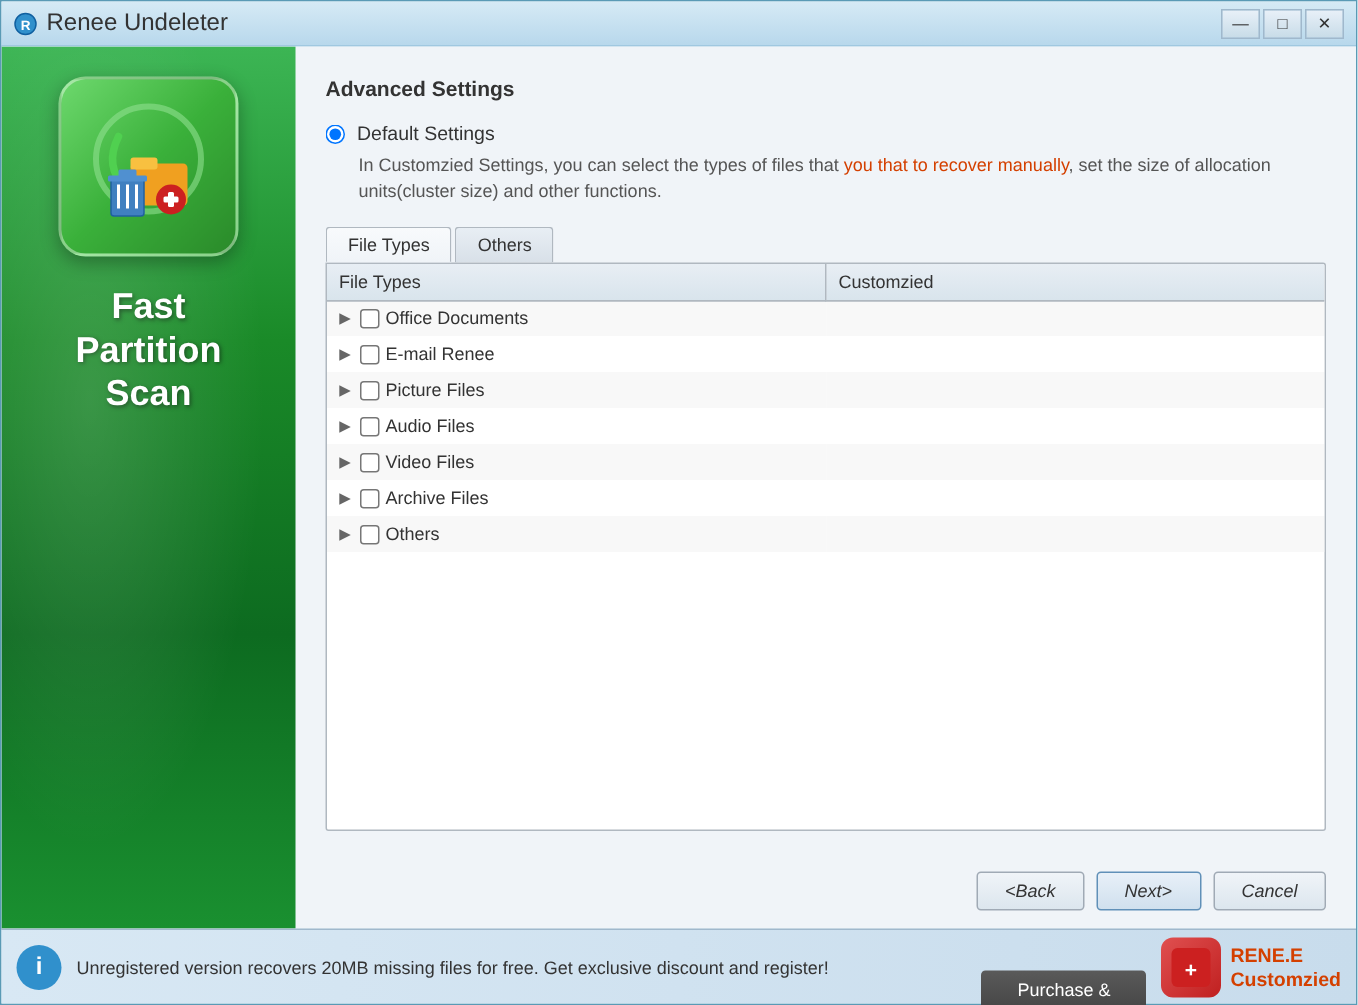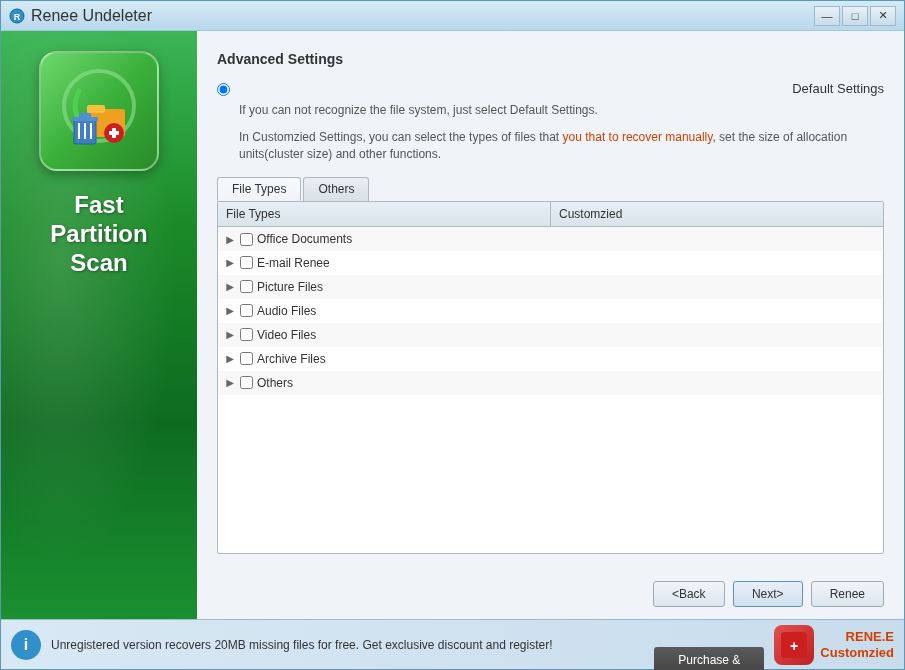--- a/index.html
+++ b/index.html
@@ -128,21 +128,20 @@
       font-size: 14px;
       font-weight: bold;
       color: #333;
       margin-bottom: 14px;
     }
 
     .radio-option {
       display: flex;
       align-items: flex-start;
       margin-bottom: 6px;
-      justify-content: space-between;
     }
 
     .radio-option input[type="radio"] {
       margin-top: 2px;
       margin-right: 8px;
       cursor: pointer;
     }
 
     .radio-label {
       font-size: 13px;
@@ -266,21 +265,22 @@
 
     .action-btn {
       padding: 5px 18px;
       font-size: 12px;
       border: 1px solid #a0aab5;
       background: linear-gradient(to bottom, #f0f4f8, #dce6ee);
       cursor: pointer;
       border-radius: 3px;
       color: #333;
       min-width: 70px;
-      text-align: right;
+      text-align: left;
+      font-style: italic;
     }
     .action-btn.primary {
       border-color: #6090b8;
       background: linear-gradient(to bottom, #e8f0f8, #d0e0ee);
     }
 
     
     .status-bar {
       height: 50px;
       background: linear-gradient(to right, #d8e8f4, #c8dcec);
@@ -339,21 +339,20 @@
       display: flex;
       align-items: center;
       justify-content: center;
     }
 
     .brand-text {
       font-size: 13px;
       color: #d44000;
       font-weight: bold;
       line-height: 1.2;
-      text-align: right;
     }
   </style>
 </head>
 <body>
 
 <div class="window">
 
   <div class="title-bar">
     <div class="title-bar-icon">
       <svg width="16" height="16" viewBox="0 0 16 16">
@@ -404,21 +403,20 @@
 
     <div style="flex:1; display:flex; flex-direction:column; background:#f0f4f8; overflow:hidden;">
       <div class="right-panel">
 
         <div class="section-title">Advanced Settings</div>
 
         <div class="radio-option">
           <input type="radio" name="settings" checked="" id="default-radio" style="">
           <label for="default-radio" class="radio-label">Default Settings</label>
         </div>
-        <div class="option-description">If you can not recognize the file system, just select Default Settings.</div>
 
         <div class="option-description">
           <span>In Customzied Settings, you can select the types of files that </span><span class="highlight-text">you that to recover manually</span><span>, set the size of allocation units(cluster size)  and other functions.</span>
         </div>
 
         <div class="tab-container">
           <div class="tab active">File Types</div>
           <div class="tab">Others</div>
         </div>
 
@@ -503,21 +501,21 @@
     <td></td>
   </tr>
               </tbody>
           </table>
         </div>
       </div>
 
       <div class="action-bar">
         <button class="action-btn">&lt;Back</button>
         <button class="action-btn primary">Next&gt;</button>
-        <button class="action-btn">Renee</button>
+        <button class="action-btn">Cancel</button>
       </div>
     </div>
   </div>
 
   <div class="status-bar">
     <div class="info-icon-circle">i</div>
     <span class="status-text">Unregistered version recovers 20MB missing files for free. Get exclusive discount and register!</span>
     <button class="purchase-btn">
       <span>Purchase &amp;</span><br>
       <span>Register</span>

